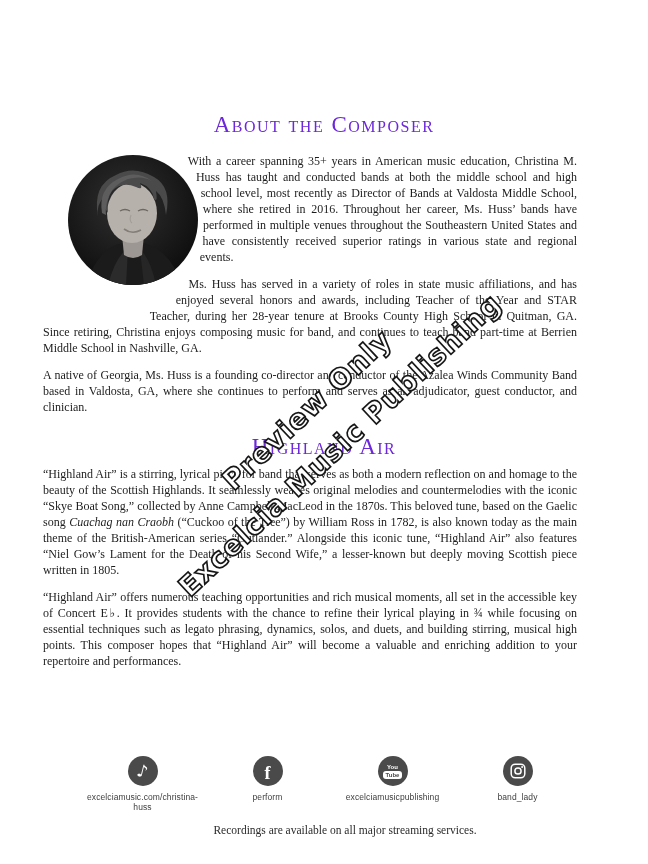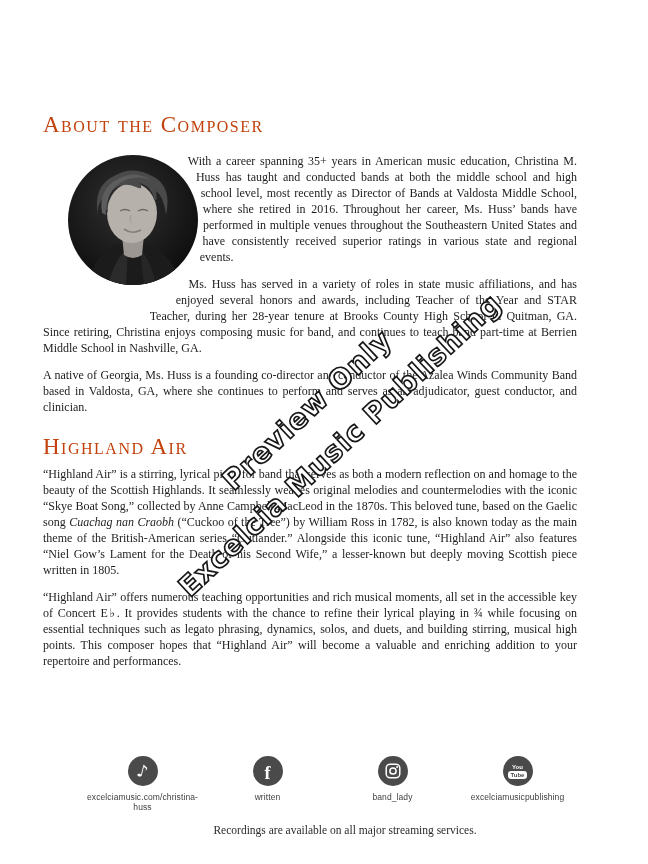--- a/index.html
+++ b/index.html
@@ -9,22 +9,22 @@
     margin:0 auto;
     background:#ffffff;
     font-family:"Liberation Serif", serif;
     color:#1d1d1d;
     overflow:hidden;
   }
   .content{padding:0 43px;}
   .sc-title{
     font-variant:small-caps;
     letter-spacing:1.5px;
-    color:#c2410c;
-    text-align:left;
+    color:#6d28d9;
+    text-align:center;
     font-size:23px;
     font-weight:400;
   }
   #about-title{margin-top:112px;}
   #piece-title{margin-bottom:6px;}
   p.body{
     font-size:12px;
     line-height:16px;
     text-align:justify;
     margin:0 28px 11px 0;
@@ -176,41 +176,41 @@
         <div class="f-circle">
           <span class="note-glyph">♪</span>
         </div>
         <div class="f-label">excelciamusic.com/christina-huss</div>
       </div>
 
       <div class="f-item">
         <div class="f-circle">
           <span class="fb-glyph">f</span>
         </div>
-        <div class="f-label">written</div>
+        <div class="f-label">perform</div>
+      </div>
+
+      <div class="f-item">
+        <div class="f-circle">
+          <span class="yt-stack">
+            <span class="yt-top">You</span>
+            <span class="yt-box">Tube</span>
+          </span>
+        </div>
+        <div class="f-label">excelciamusicpublishing</div>
       </div>
 
       <div class="f-item">
         <div class="f-circle">
           <svg width="16" height="16" viewBox="0 0 16 16">
             <rect x="1.2" y="1.2" width="13.6" height="13.6" rx="4" fill="none" stroke="#ffffff" stroke-width="1.5"></rect>
             <circle cx="8" cy="8" r="3.1" fill="none" stroke="#ffffff" stroke-width="1.5"></circle>
             <circle cx="12.1" cy="3.9" r="1" fill="#ffffff"></circle>
           </svg>
         </div>
         <div class="f-label">band_lady</div>
       </div>
 
-      <div class="f-item">
-        <div class="f-circle">
-          <span class="yt-stack">
-            <span class="yt-top">You</span>
-            <span class="yt-box">Tube</span>
-          </span>
-        </div>
-        <div class="f-label">excelciamusicpublishing</div>
-      </div>
-
     </div>
   </div>
 
   <div class="stream-note">Recordings are available on all major streaming services.</div>
 </div>
 
 </body></html>

